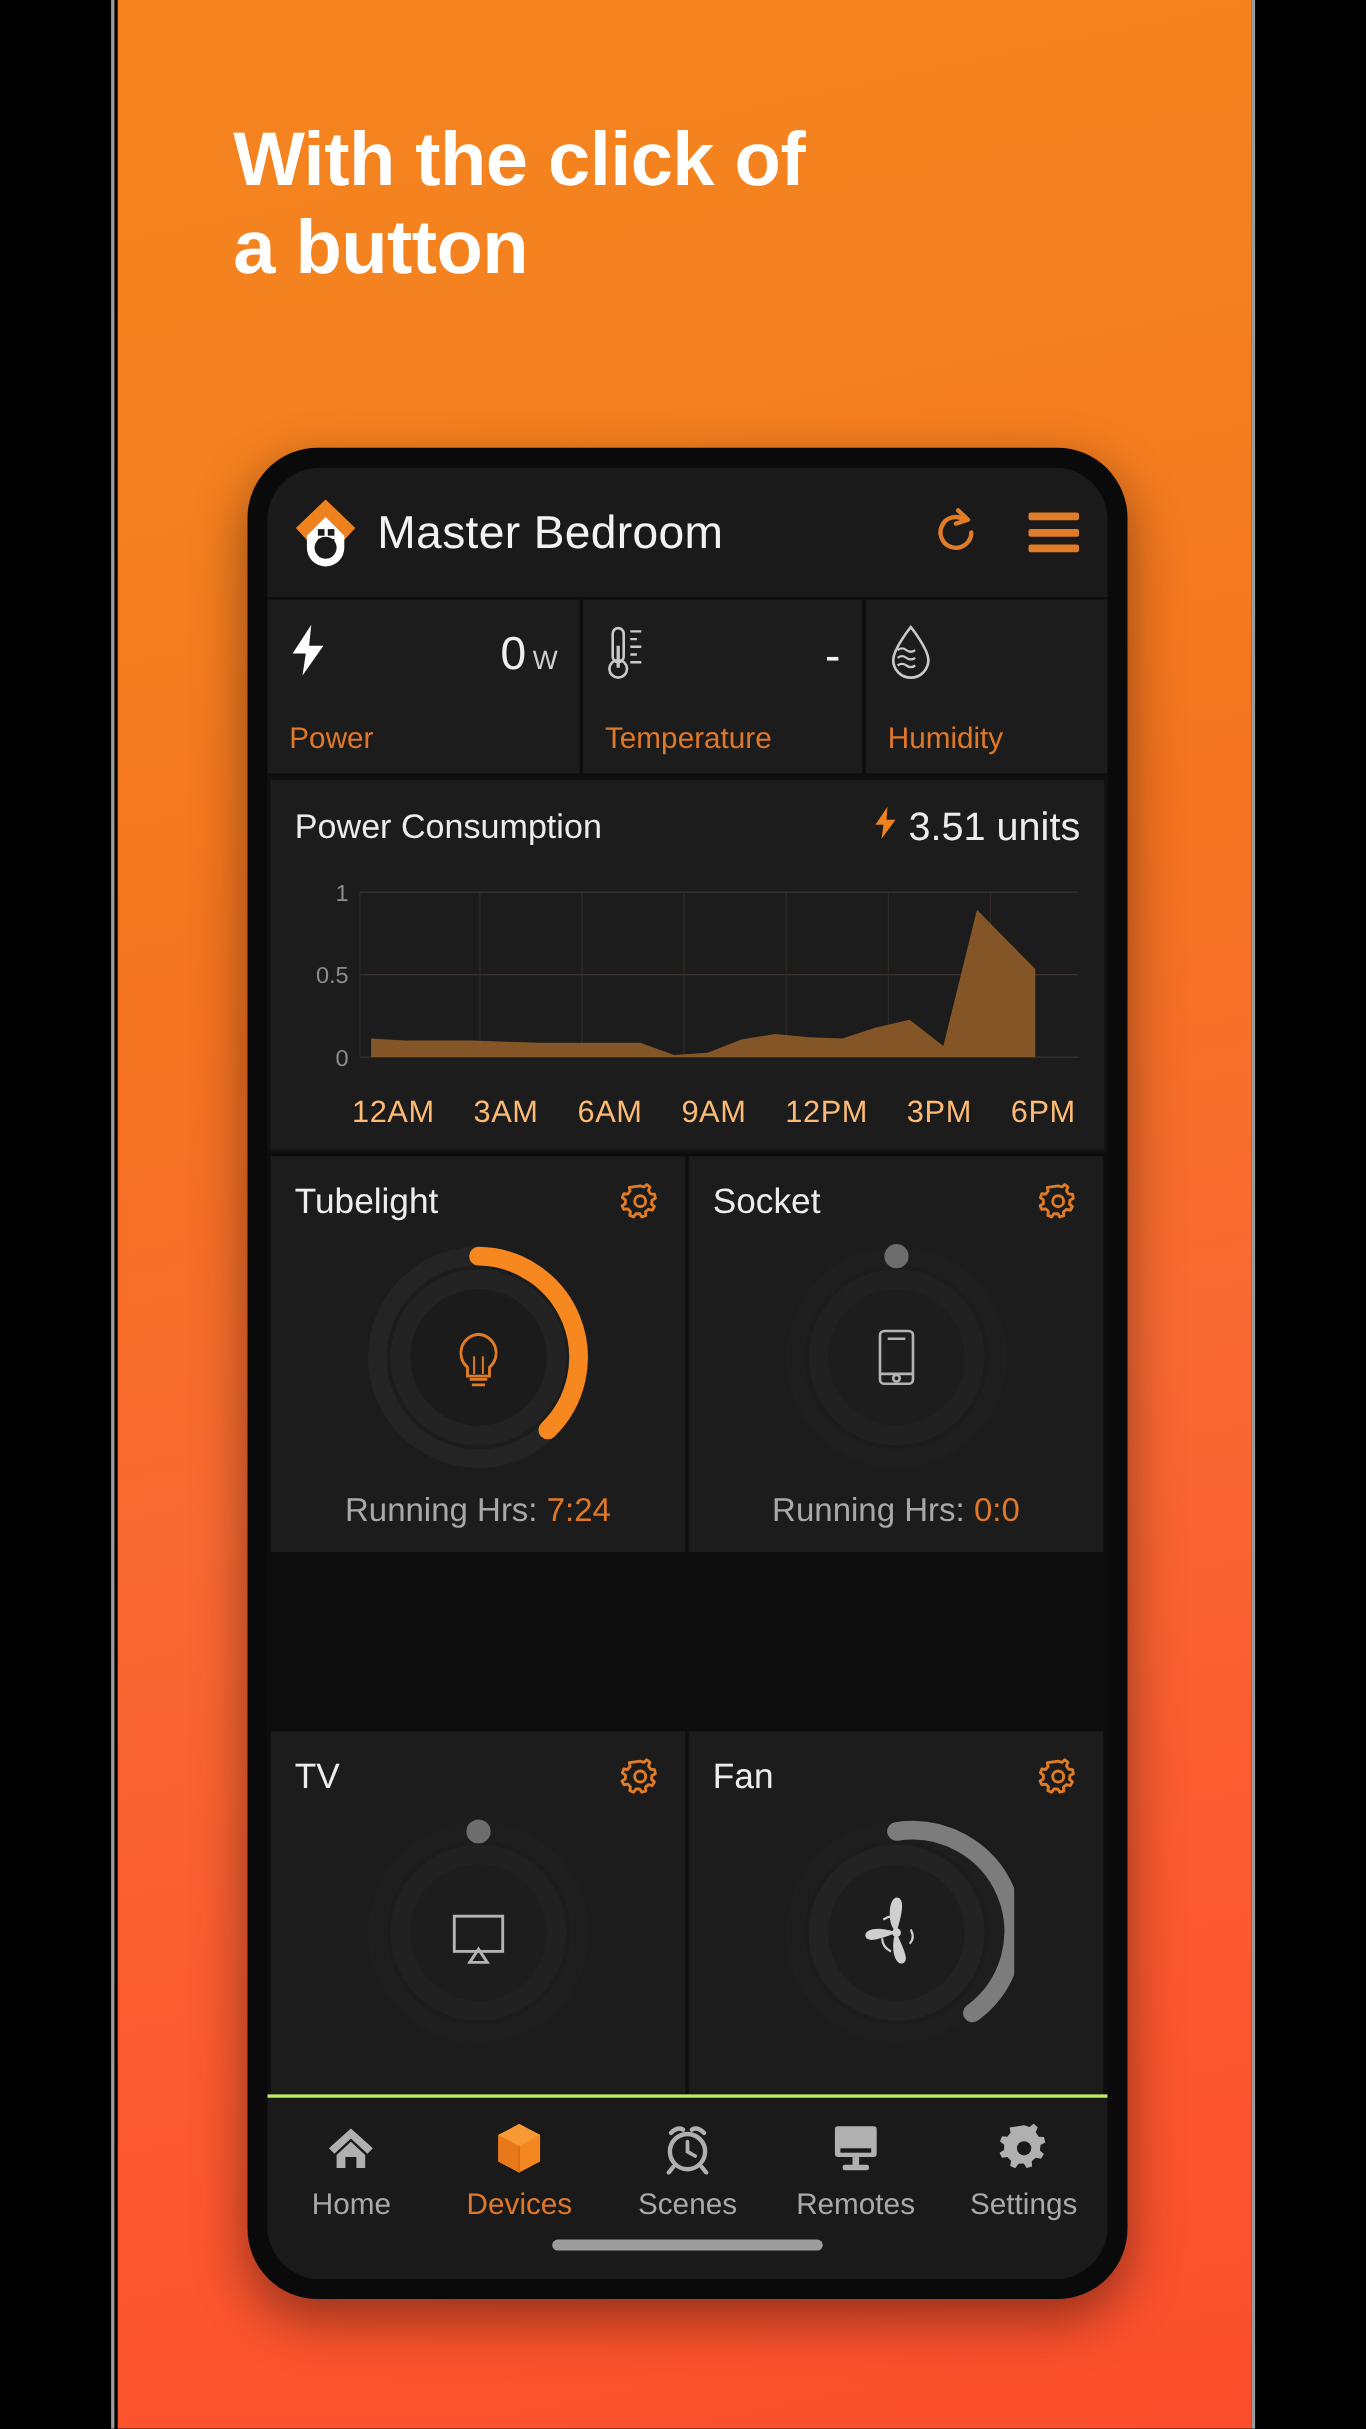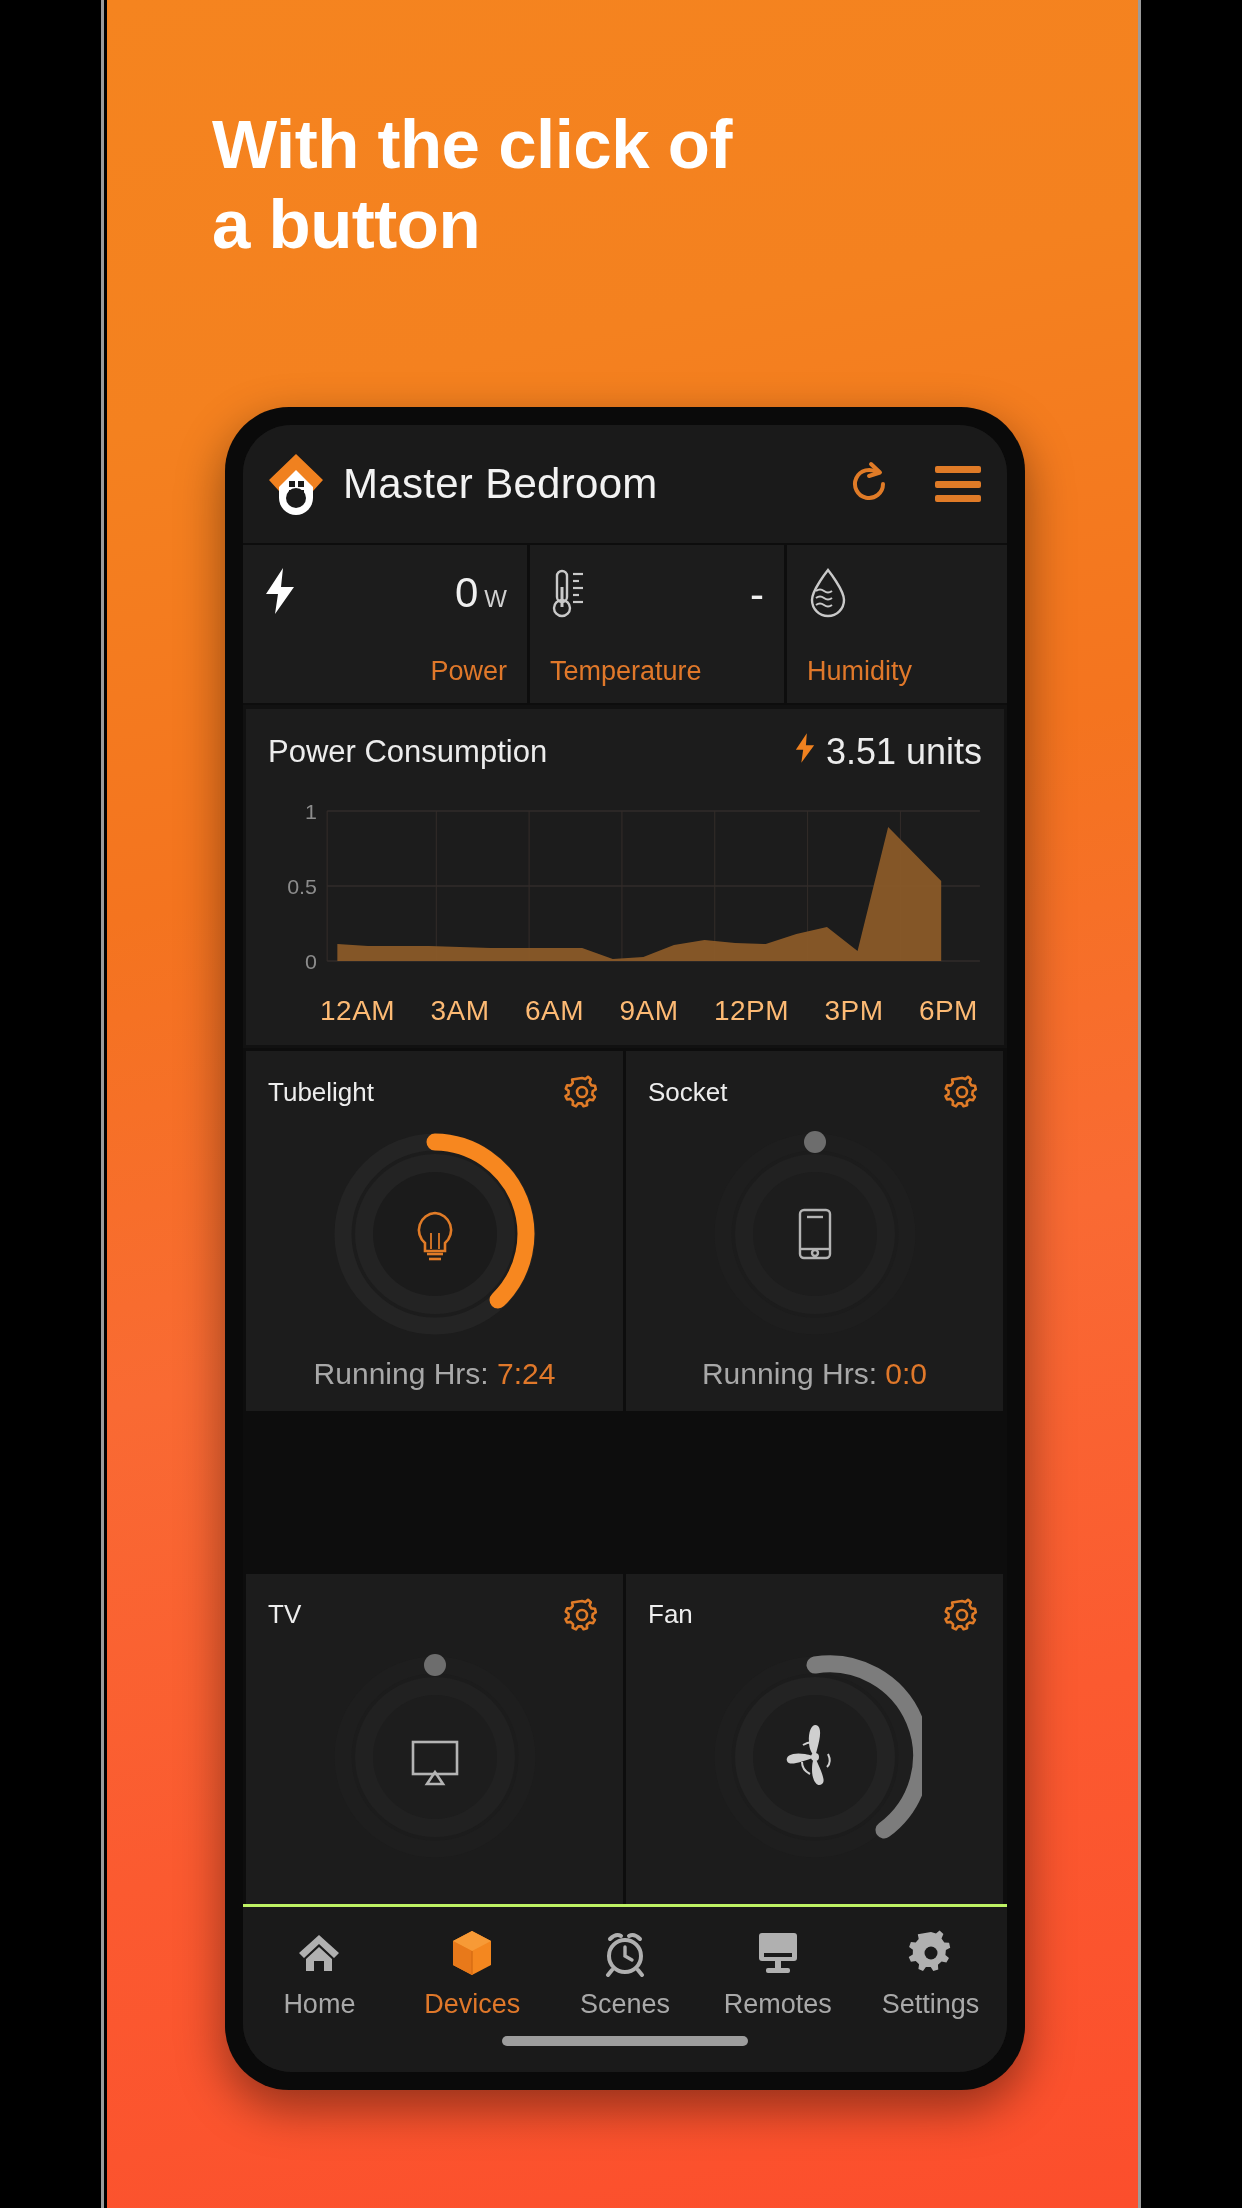--- a/index.html
+++ b/index.html
@@ -75,21 +75,21 @@
   
   .stats {
     display:flex; flex:0 0 auto; gap:3px; background:#0d0d0d;
     padding:2px 0;
   }
   .stat {
     background:#1c1c1c; padding:22px 20px 16px 20px;
     min-height:158px;
     display:flex; flex-direction:column; justify-content:space-between;
   }
-  .stat.power { flex:0 0 284px;text-align:right; }
+  .stat.power { flex:0 0 284px; }
   .stat.temp  { flex:0 0 254px; }
   .stat.humid { flex:1 1 auto; }
   .stat-top { display:flex; align-items:center; justify-content:space-between; }
   .stat-val { color:#efefef; font-size:42px; font-weight:300; }
   .stat-val .unit { font-size:24px; color:#cfcfcf; margin-left:6px; }
   .stat-label { color:#E0782A; font-size:27px; margin-top:8px; }
 
   
   .chart-card {
     margin:4px 3px 3px 3px;
@@ -114,21 +114,21 @@
   .dev-card {
     width:calc(50% - 2px);
     background:#1c1c1c;
     padding:22px 22px 0 22px;
     display:flex; flex-direction:column; align-items:center;
     position:relative;
   }
   .dev-row1 { height:360px; }
   .dev-row2 { height:336px; }
   .dev-head { width:100%; display:flex; align-items:center; justify-content:space-between; }
-  .dev-name { color:#ededed; font-size:26px; }
+  .dev-name { color:#ededed; font-size:32px; }
   .gear { width:38px; height:38px; cursor:pointer; }
   .dial-wrap { margin-top:16px; width:214px; height:214px; position:relative; }
   .dial-wrap svg { display:block; }
   .running {
     margin-top:16px; font-size:30px; color:#a8a8a8; text-align:center;
   }
   .running b { color:#E0782A; font-weight:400; }
 
   
   .nav {

